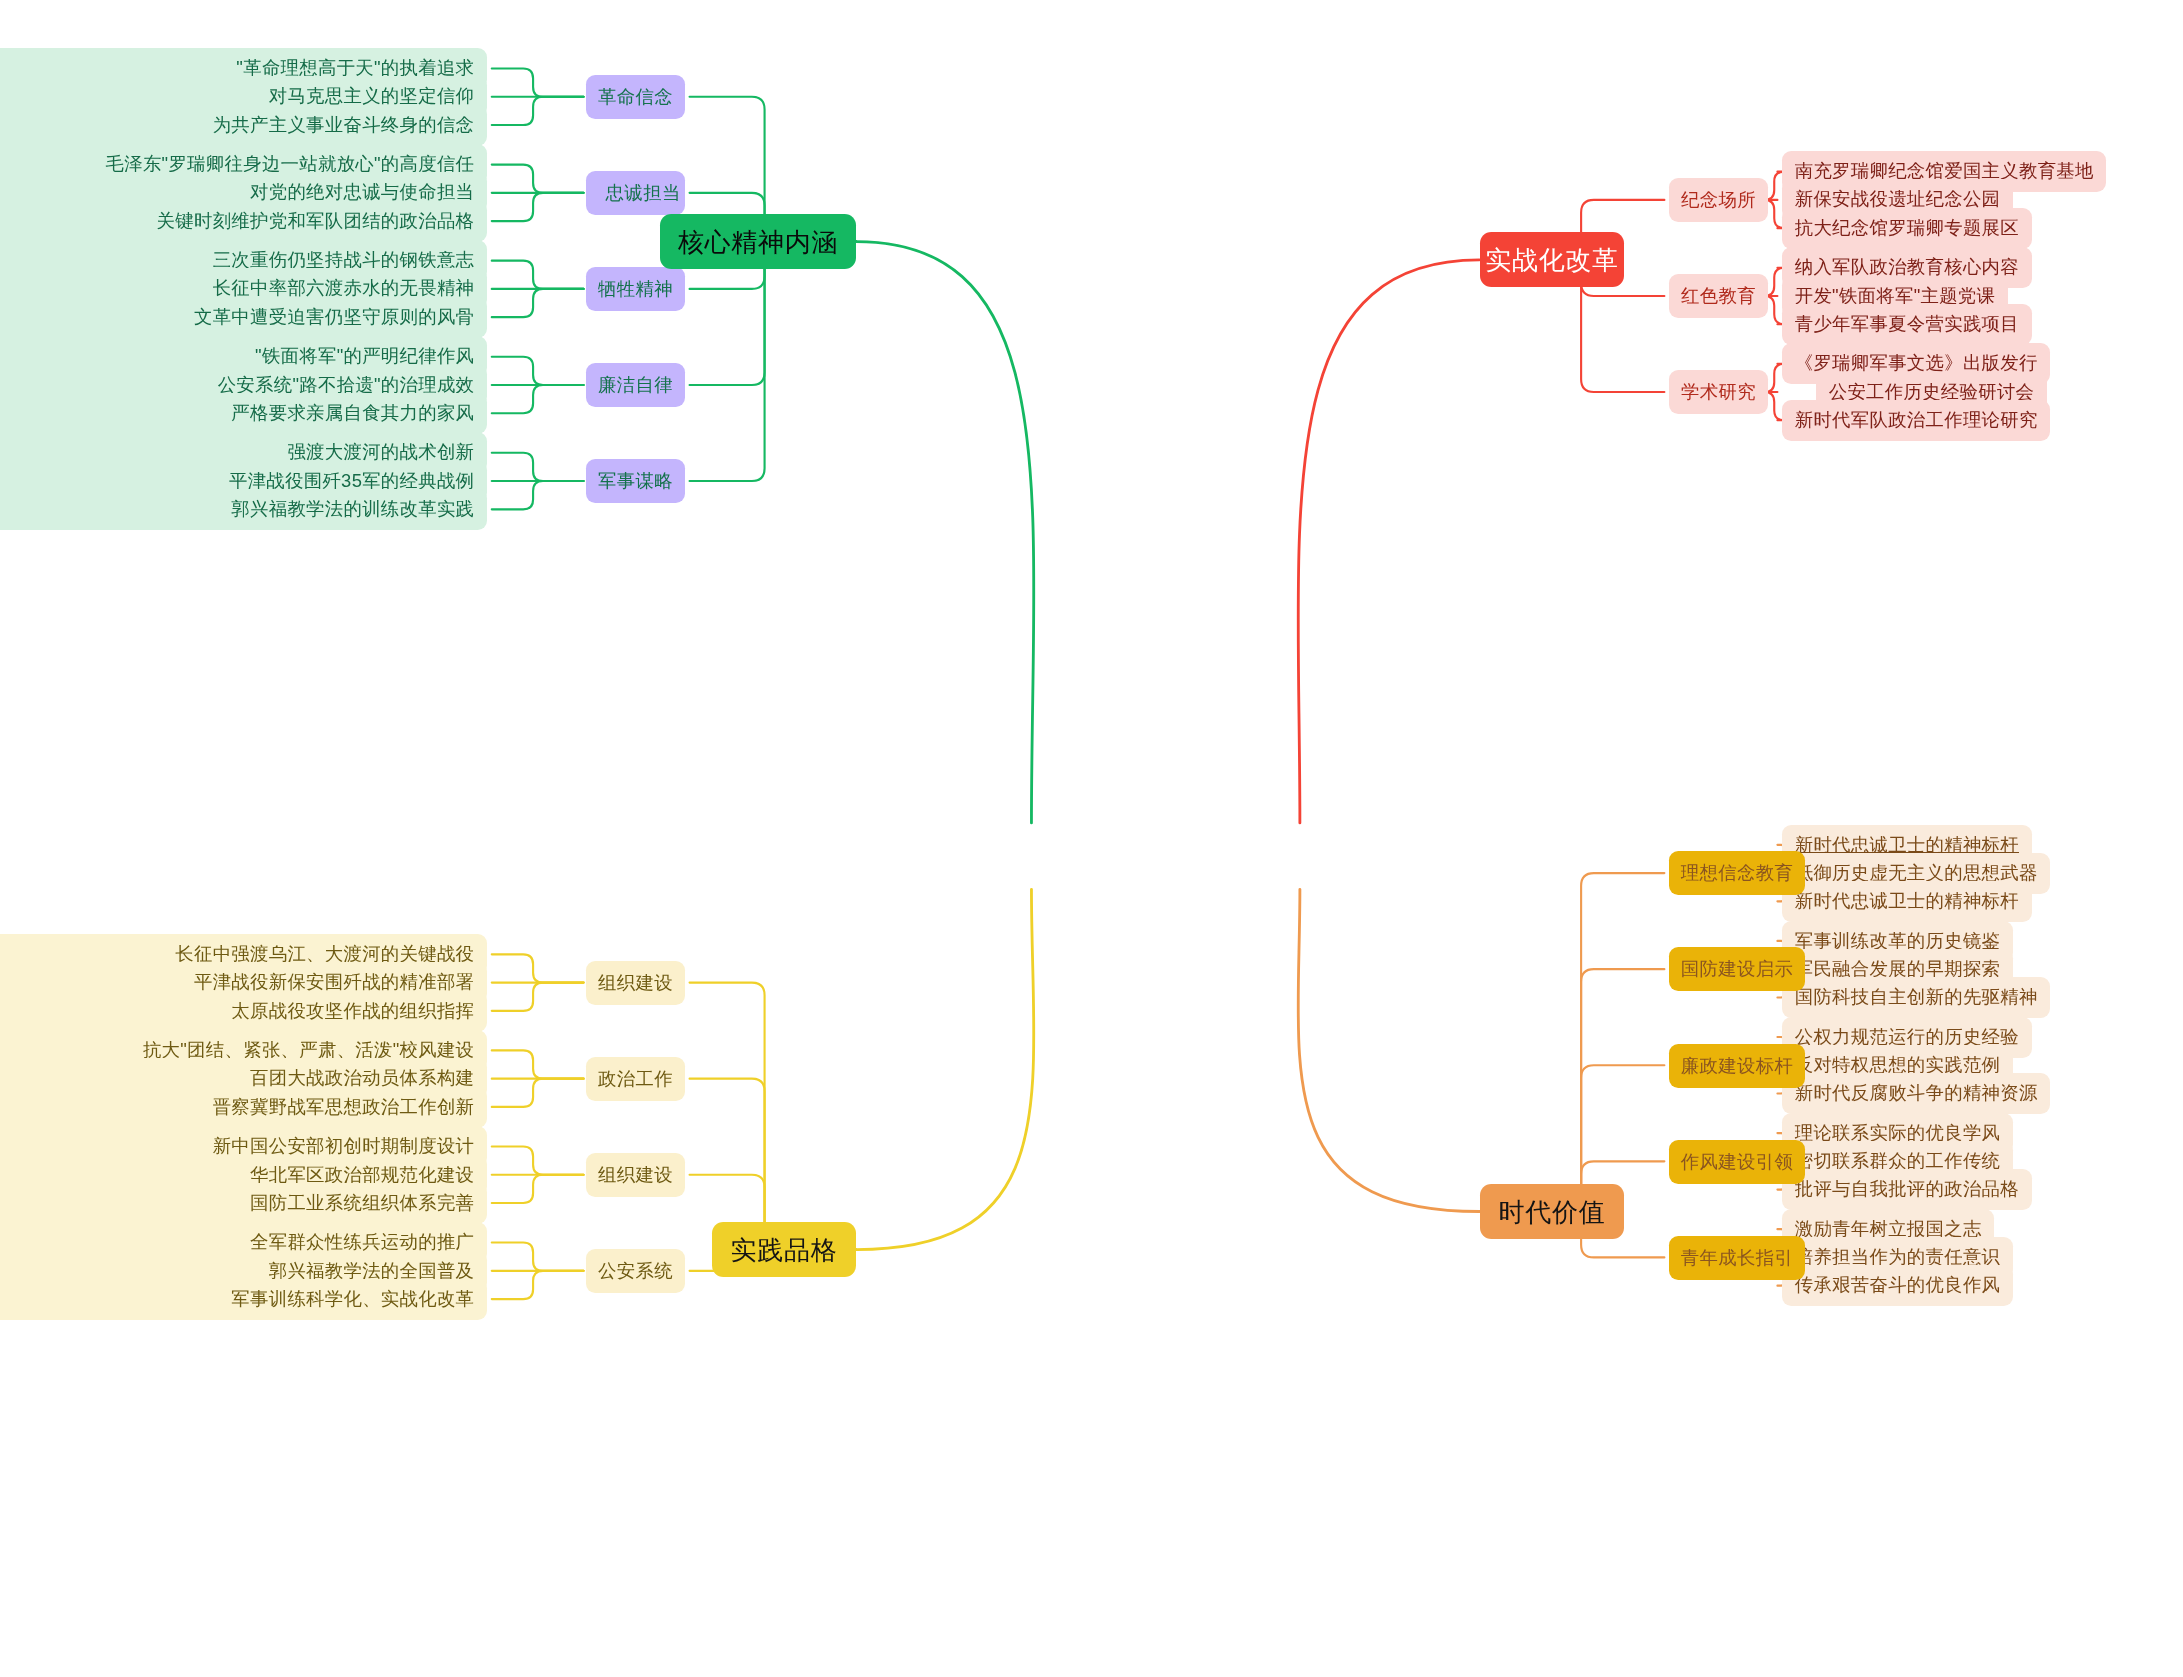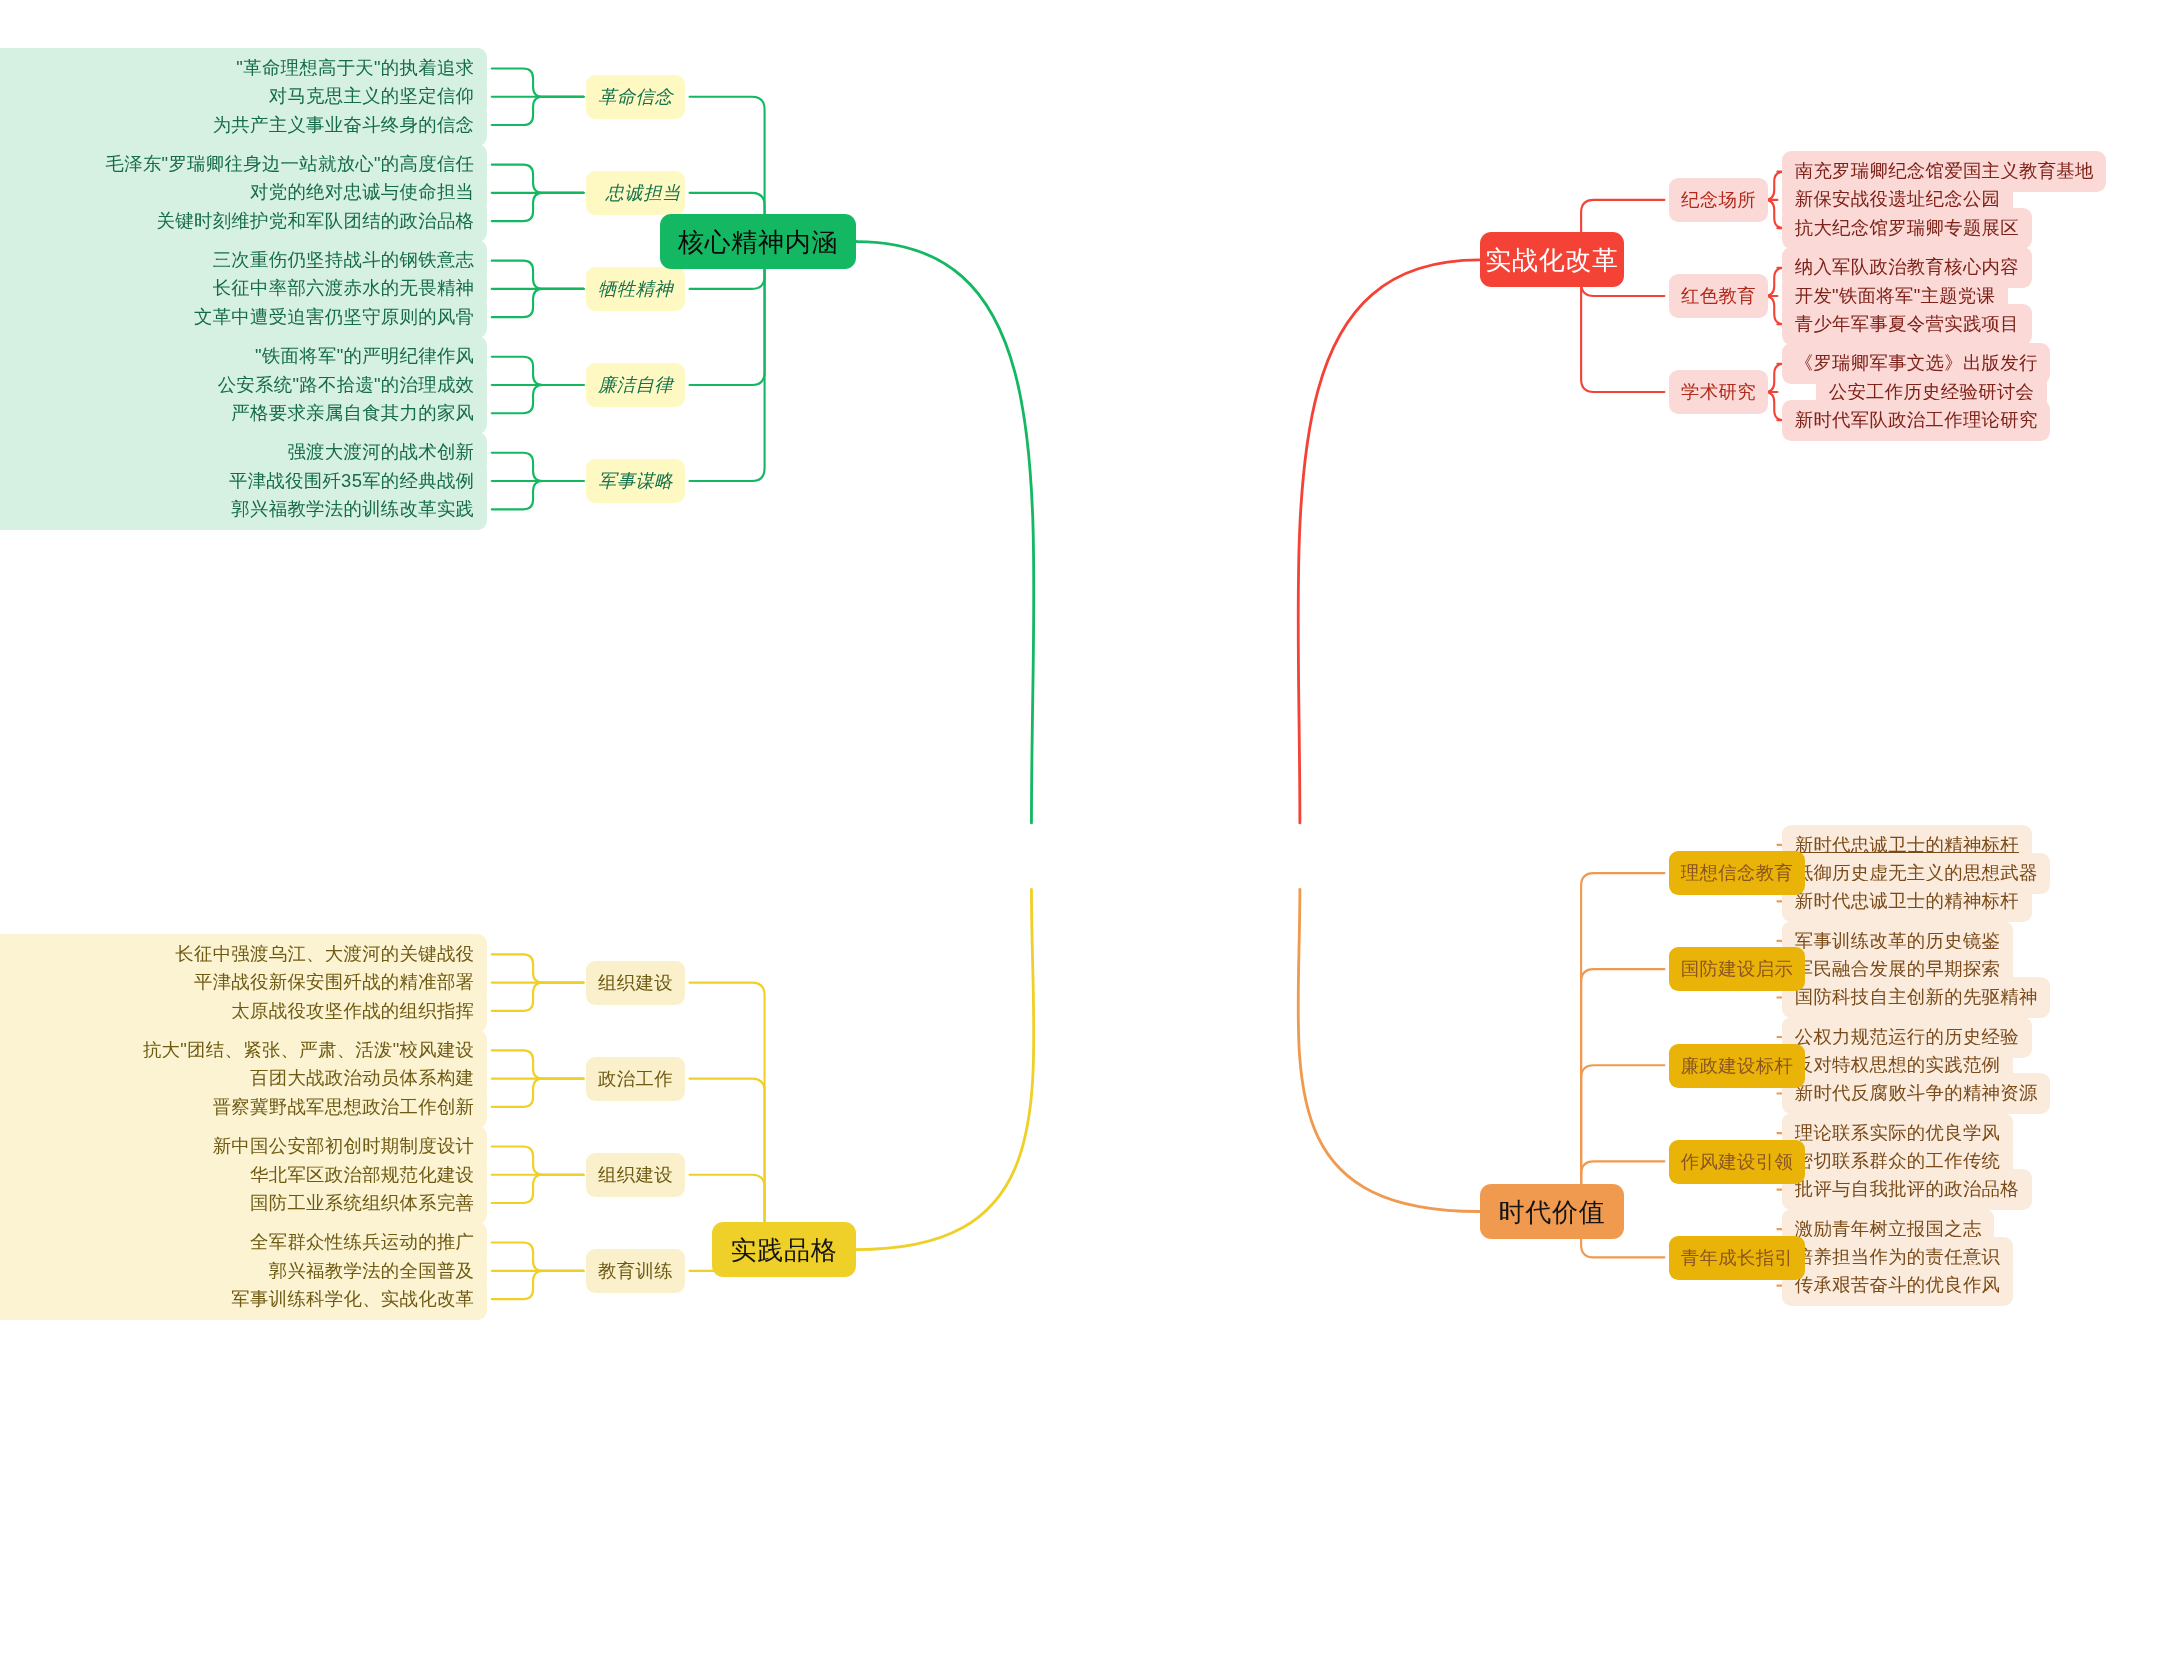--- a/index.html
+++ b/index.html
@@ -43,21 +43,21 @@
   .main.orange{background:#EF9A4F;color:#141414;}
 
   
   .sub{
     font-size:18.4px;
     height:44px;
     padding:0 12.7px;
     border-radius:9.2px;
     letter-spacing:0.4px;
   }
-  .sub.green {background:#fef9c3;color:#14724C;font-style:italic;}
+  .sub.green {background:#c4b5fd;color:#14724C;}
   .sub.red   {background:#FBD9D6;color:#B02A1C;}
   .sub.yellow{background:#FBF0CC;color:#6E5A12;}
   .sub.orange{background:#eab308;color:#8A5520;}
 
   
   .leaf{
     font-size:18.4px;
     height:41px;
     padding:0 12.7px;
     border-radius:9.2px;
@@ -193,21 +193,21 @@
       <div class="node leaf yellow ra" style="top: 1087px; height: 41px; left: -643px; width: 1130px;">晋察冀野战军思想政治工作创新</div>
       <div class="node leaf yellow ra" style="top: 1126px; height: 41px; left: -643px; width: 1130px;">新中国公安部初创时期制度设计</div>
       <div class="node leaf yellow ra" style="top: 1155px; height: 41px; left: -643px; width: 1130px;">华北军区政治部规范化建设</div>
       <div class="node leaf yellow ra" style="top: 1183px; height: 41px; left: -643px; width: 1130px;">国防工业系统组织体系完善</div>
       <div class="node leaf yellow ra" style="top: 1222px; height: 41px; left: -643px; width: 1130px;">全军群众性练兵运动的推广</div>
       <div class="node leaf yellow ra" style="top: 1251px; height: 41px; left: -643px; width: 1130px;">郭兴福教学法的全国普及</div>
       <div class="node leaf yellow ra" style="top: 1279px; height: 41px; left: -643px; width: 1130px;">军事训练科学化、实战化改革</div>
       <div class="node sub yellow ra" style="top: 961px; height: 44px; left: 586px; width: 99px; justify-content: center;">组织建设</div>
       <div class="node sub yellow ra" style="top: 1057px; height: 44px; left: 586px; width: 99px; justify-content: center;">政治工作</div>
       <div class="node sub yellow ra" style="top: 1153px; height: 44px; left: 586px; width: 99px; justify-content: center;">组织建设</div>
-      <div class="node sub yellow ra" style="top: 1249px; height: 44px; left: 586px; width: 99px; justify-content: center;">教育训练</div>
+      <div class="node sub yellow ra" style="top: 1249px; height: 44px; left: 586px; width: 99px; justify-content: center;">公安系统</div>
       <div class="node main yellow" style="left: 712px; width: 144px; top: 1222px; justify-content: center;">实践品格</div>
       <div class="node leaf red la" style="top: 151px; height: 41px; left: 1782px;">南充罗瑞卿纪念馆爱国主义教育基地</div>
       <div class="node leaf red la" style="top: 179px; height: 41px; left: 1782px;">新保安战役遗址纪念公园</div>
       <div class="node leaf red la" style="top: 208px; height: 41px; left: 1782px;">抗大纪念馆罗瑞卿专题展区</div>
       <div class="node leaf red la" style="top: 247px; height: 41px; left: 1782px;">纳入军队政治教育核心内容</div>
       <div class="node leaf red la" style="top: 276px; height: 41px; left: 1782px;">开发"铁面将军"主题党课</div>
       <div class="node leaf red la" style="top: 304px; height: 41px; left: 1782px;">青少年军事夏令营实践项目</div>
       <div class="node leaf red la" style="top: 343px; height: 41px; left: 1782px;">《罗瑞卿军事文选》出版发行</div>
       <div class="node leaf red la" style="top: 372px; height: 41px; left: 1782px; margin-left: 34px;">公安工作历史经验研讨会</div>
       <div class="node leaf red la" style="top: 400px; height: 41px; left: 1782px;">新时代军队政治工作理论研究</div>

